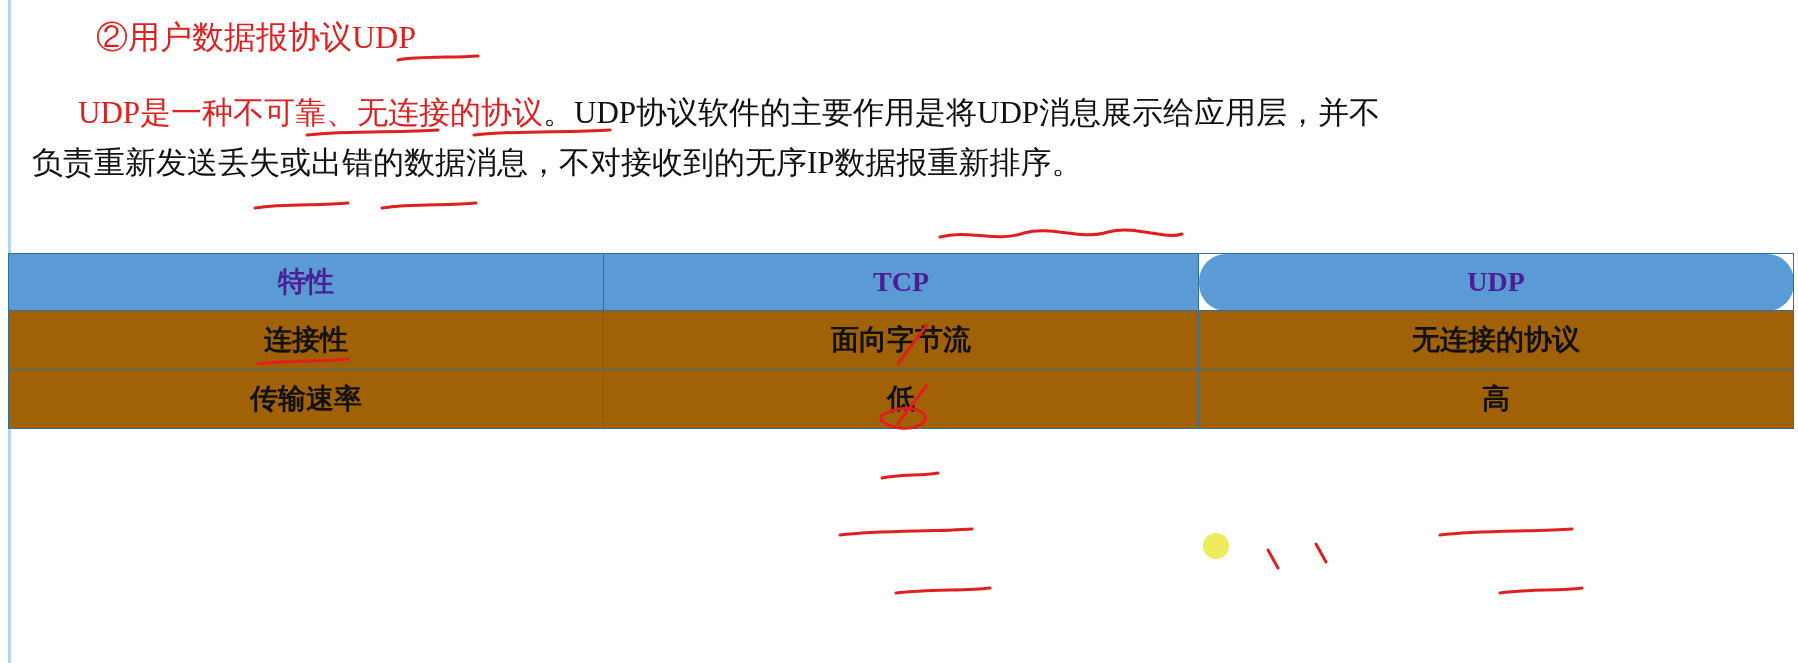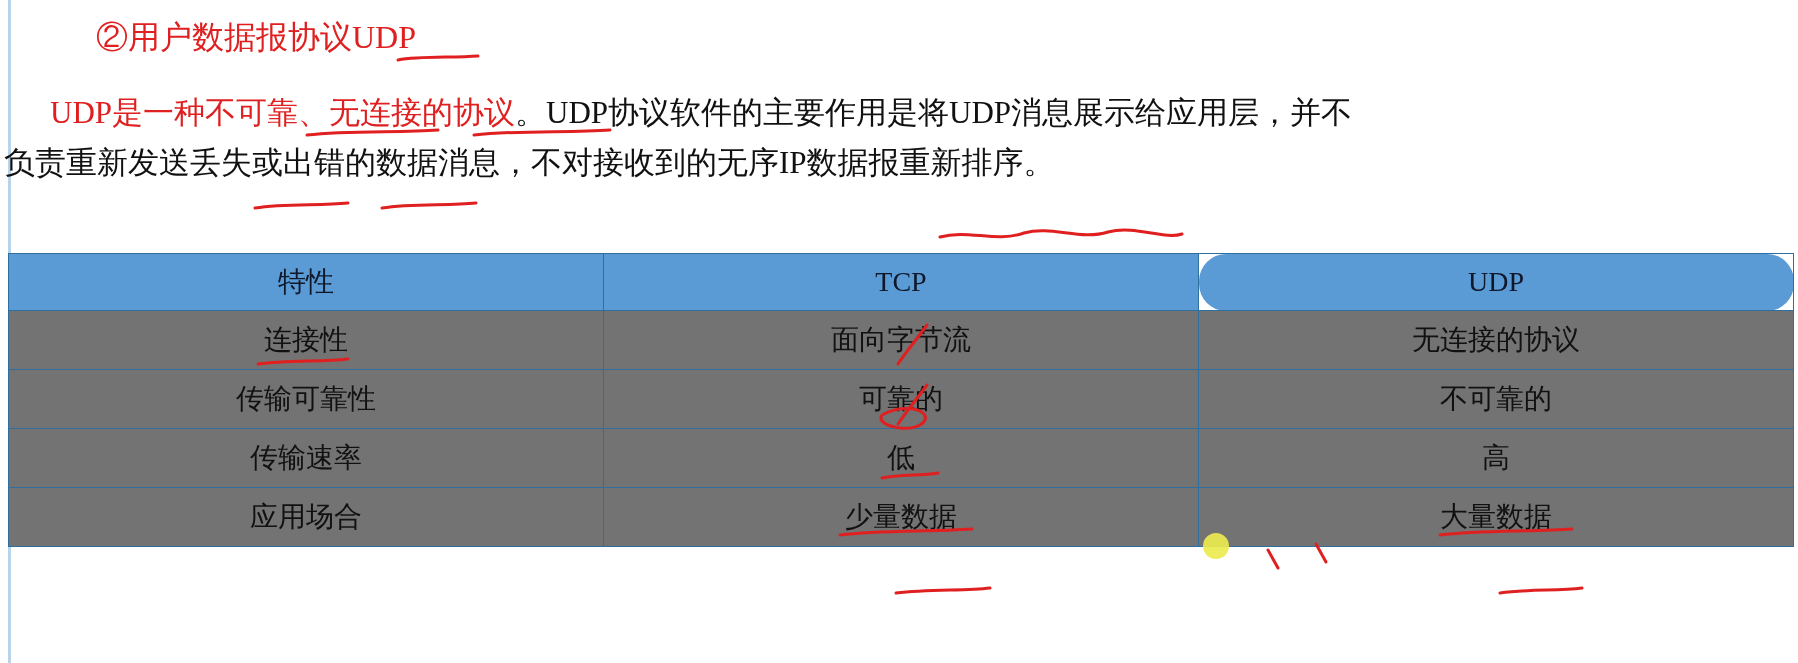--- a/index.html
+++ b/index.html
@@ -38,21 +38,21 @@
     top: 16px;
     font-size: 32px;
     color: #e02020;
     font-family: "Liberation Serif", serif;
     font-weight: 400;
     white-space: nowrap;
   }
 
   .para {
     position: absolute;
-    left: 4px;
+    left: 32px;
     top: 88px;
     width: 1760px;
     font-size: 31px;
     line-height: 1.62;
     color: #111111;
     text-indent: 0;
   }
   .para .line1 { display: block; text-indent: 46px; }
   .para .line2 { display: block; }
   .red { color: #e02020; }
@@ -71,27 +71,28 @@
     border: 1px solid #2f6f9f;
     text-align: center;
     font-size: 28px;
     color: #111111;
     font-weight: 400;
     height: 58px;
     padding: 0;
   }
   .tbl thead th {
     background: #5b9bd5;
-    color: #0f172a;
-    font-weight: normal;
+    color: #4c1d95;
+    font-weight: bold;
     font-size: 28px;
     height: 56px;
   }
   .tbl tbody td {
-    background: #737373;
+    background: #a16207;
+    font-weight: bold;
   }
   .col-a { width: 594px; }
   .col-b { width: 594px; }
   .col-c { width: 594px; border-radius: 27px; }
 
   
   .ink {
     position: absolute;
     left: 0; top: 0;
     width: 1798px;
@@ -136,33 +137,23 @@
         <th class="col-c">UDP</th>
       </tr>
     </thead>
     <tbody>
       <tr>
         <td>连接性</td>
         <td>面向字节流</td>
         <td>无连接的协议</td>
       </tr>
       <tr>
-        <td>传输可靠性</td>
-        <td>可靠的</td>
-        <td>不可靠的</td>
-      </tr>
-      <tr>
         <td>传输速率</td>
         <td>低</td>
         <td>高</td>
-      </tr>
-      <tr>
-        <td>应用场合</td>
-        <td>少量数据</td>
-        <td>大量数据</td>
       </tr>
     </tbody>
   </table>
 
   <svg class="ink" viewBox="0 0 1798 663" xmlns="http://www.w3.org/2000/svg">
     <g stroke="#e02020" stroke-width="3" fill="none" stroke-linecap="round">
 
       <path d="M398 60 C 420 56, 452 58, 478 56"></path>
 
       <path d="M307 135 C 350 130, 400 133, 438 130"></path>

